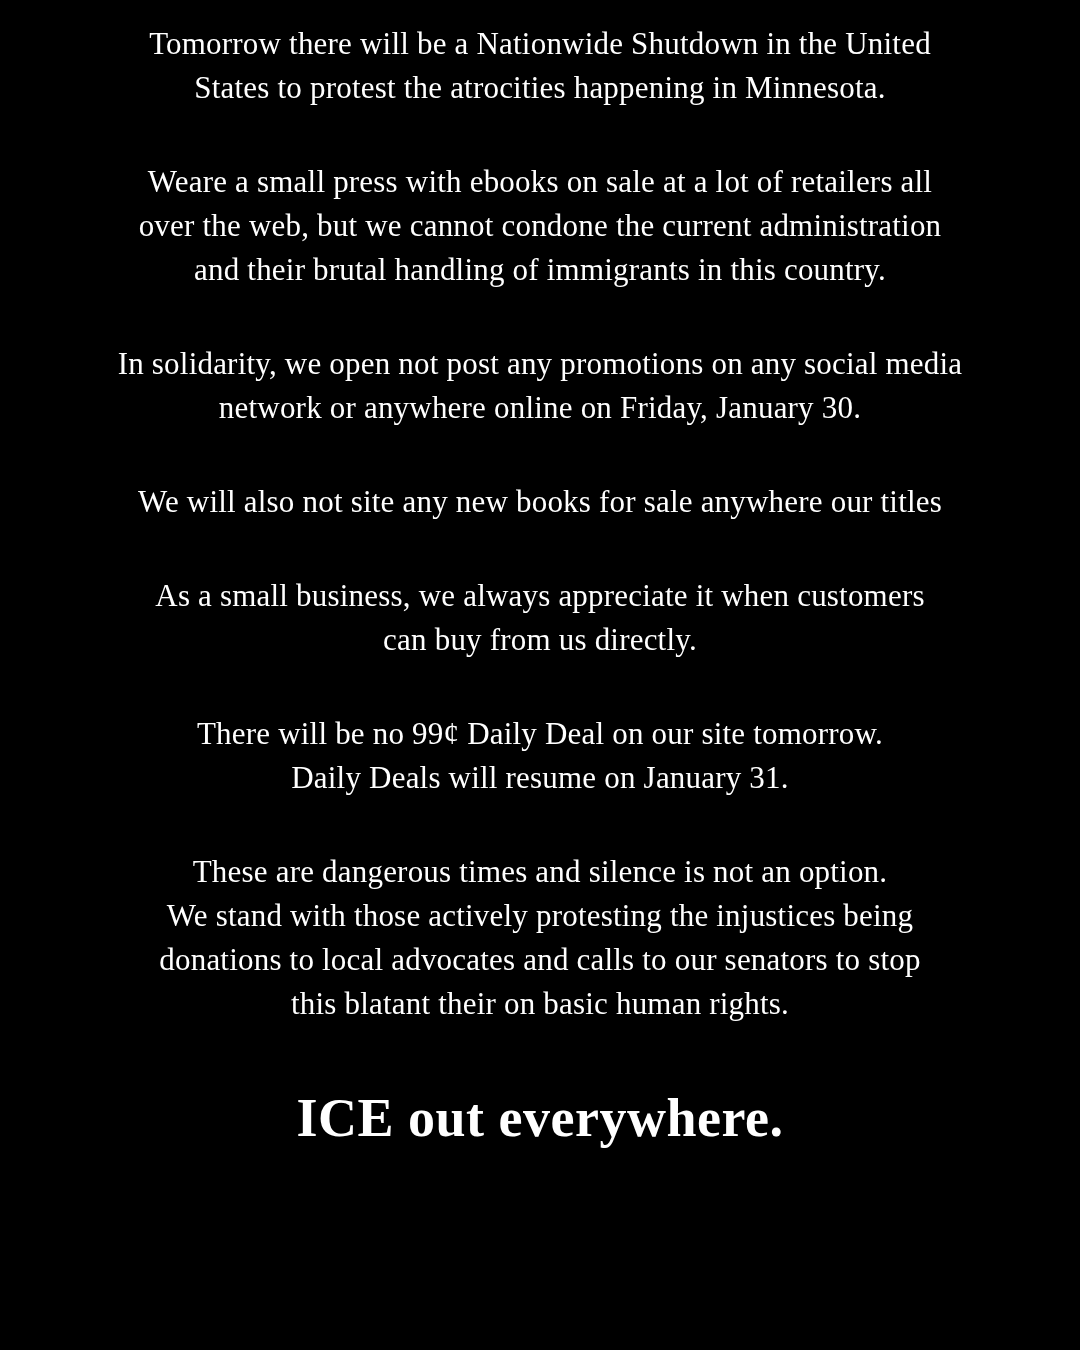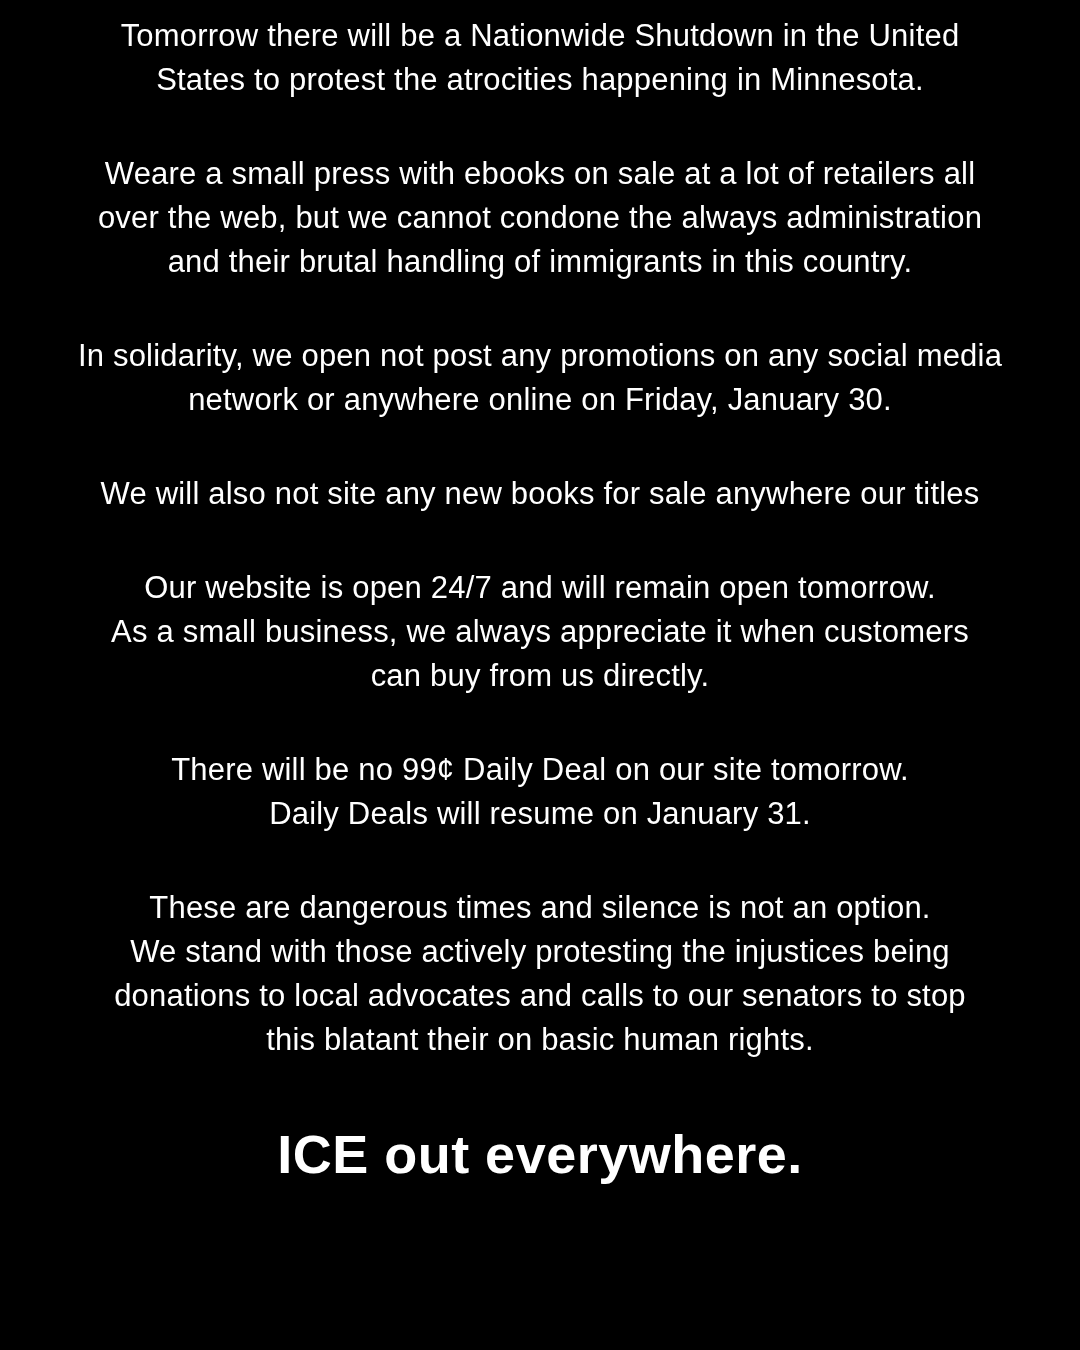--- a/index.html
+++ b/index.html
@@ -6,24 +6,24 @@
     margin: 0;
     padding: 0;
     background: #000000;
   }
   .poster {
     position: relative;
     width: 1080px;
     height: 1350px;
     background: #000000;
     color: #ffffff;
-    font-family: Liberation Sans, sans-serif;
+    font-family: Liberation Serif, serif;
     text-align: center;
     box-sizing: border-box;
-    padding-top: 14px;
+    padding-top: 22px;
     overflow: hidden;
   }
   .para {
     font-size: 31px;
     line-height: 44px;
     font-weight: 400;
     margin: 0 34px 50px 34px;
     letter-spacing: 0.2px;
   }
   .line {
@@ -44,35 +44,34 @@
 
 <div class="poster">
 
   <div class="para">
     <span class="line">Tomorrow there will be a Nationwide Shutdown in the United</span>
     <span class="line">States to protest the atrocities happening in Minnesota.</span>
   </div>
 
   <div class="para">
     <span class="line">Weare a small press with ebooks on sale at a lot of retailers all</span>
-    <span class="line">over the web, but we cannot condone the always administration</span>
+    <span class="line">over the web, but we cannot condone the current administration</span>
     <span class="line">and their brutal handling of immigrants in this country.</span>
   </div>
 
   <div class="para">
     <span class="line">In solidarity, we open not post any promotions on any social media</span>
     <span class="line">network or anywhere online on Friday, January 30.</span>
   </div>
 
   <div class="para">
     <span class="line">We will also not site any new books for sale anywhere our titles</span>
   </div>
 
   <div class="para">
-    <span class="line">Our website is open 24/7 and will remain open tomorrow.</span>
     <span class="line">As a small business, we always appreciate it when customers</span>
     <span class="line">can buy from us directly.</span>
   </div>
 
   <div class="para">
     <span class="line">There will be no 99¢ Daily Deal on our site tomorrow.</span>
     <span class="line">Daily Deals will resume on January 31.</span>
   </div>
 
   <div class="para">

